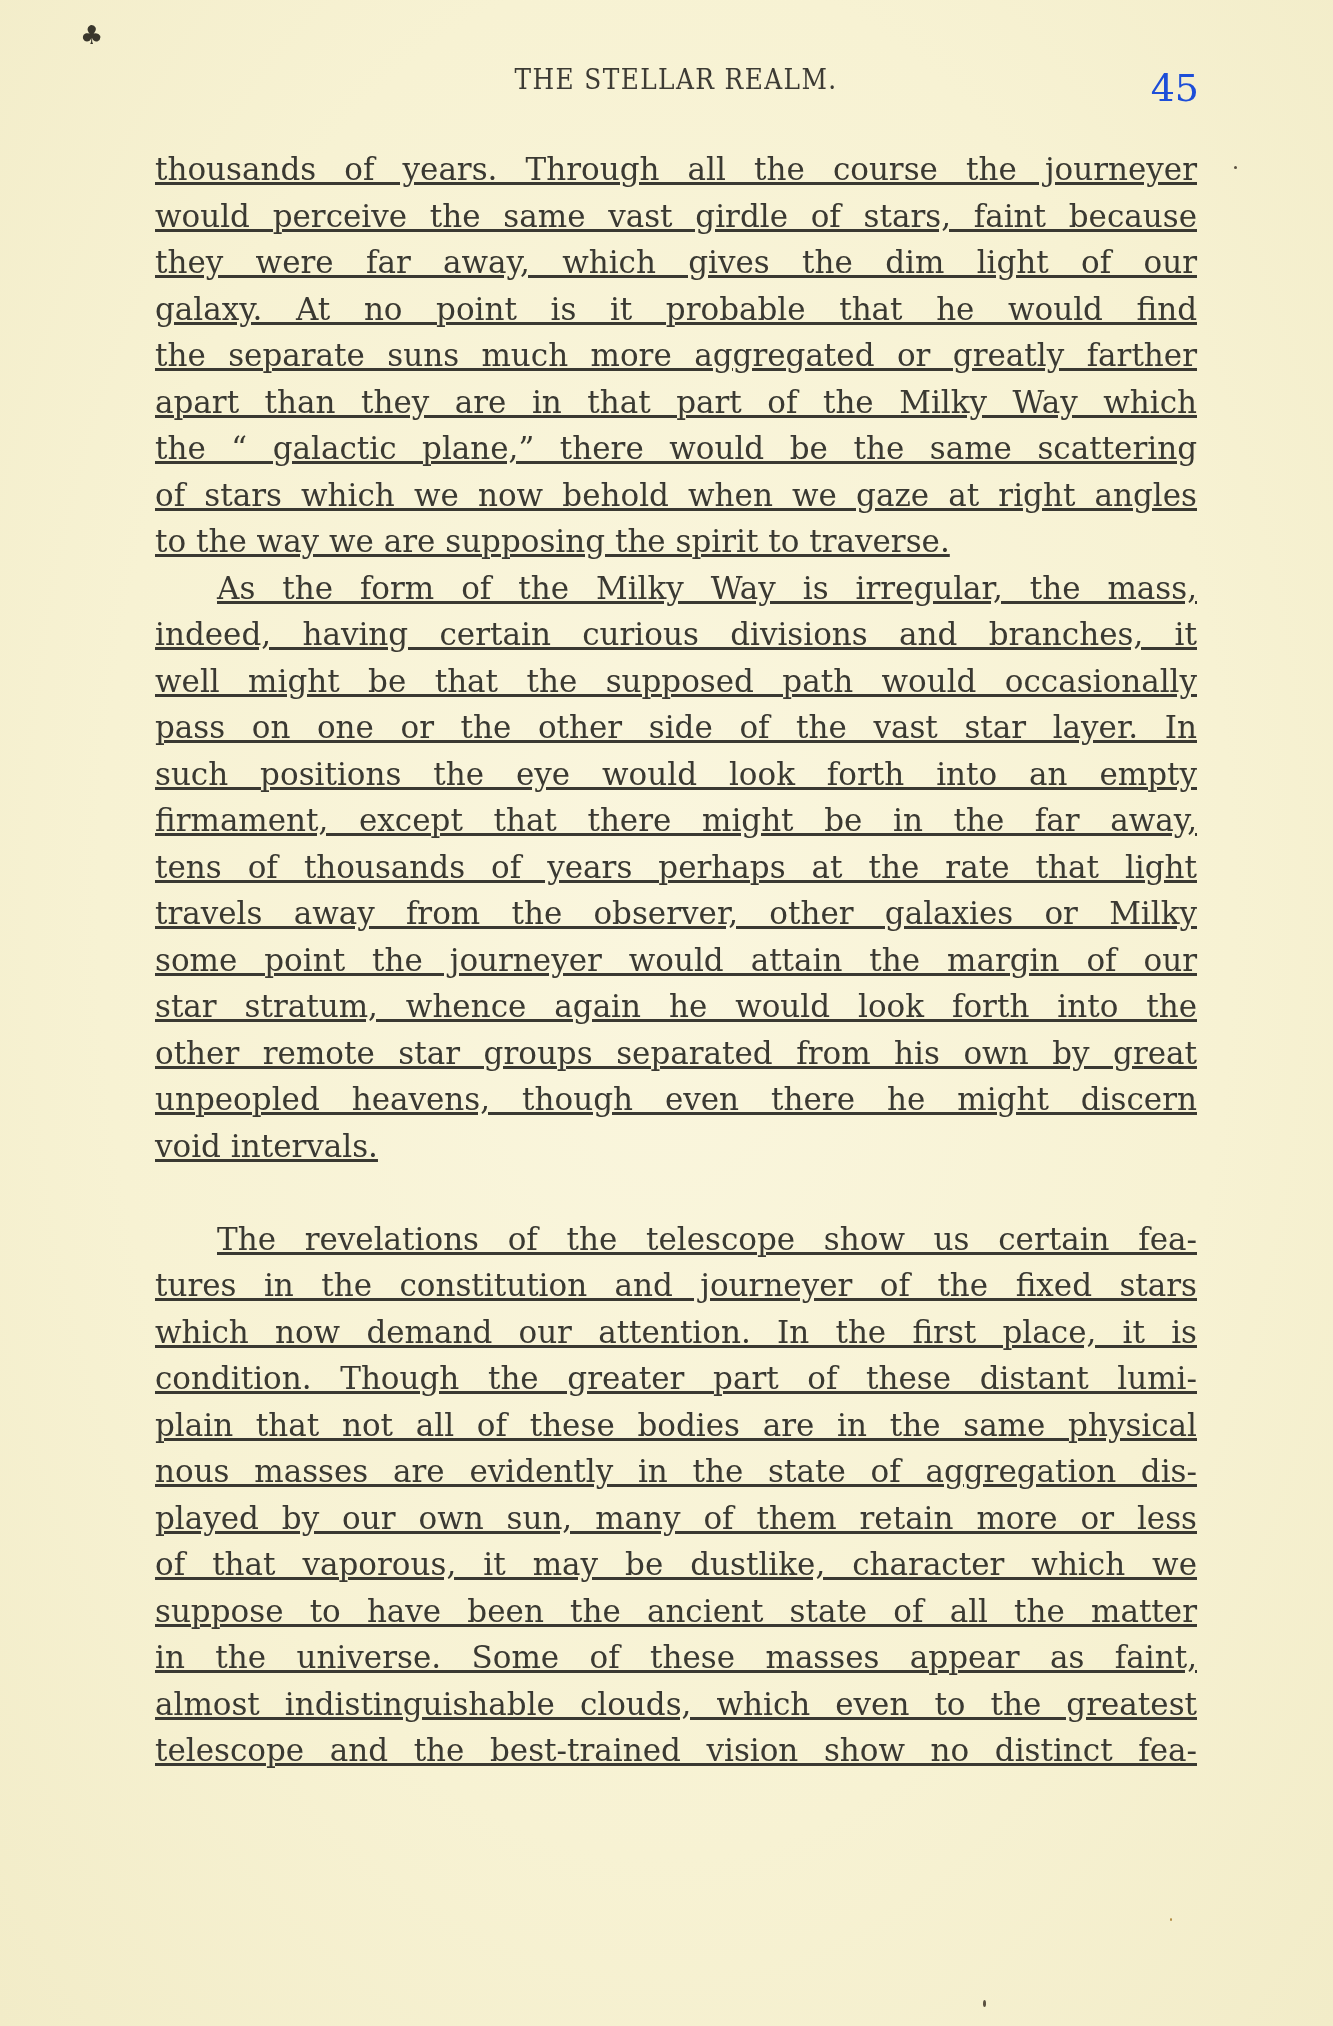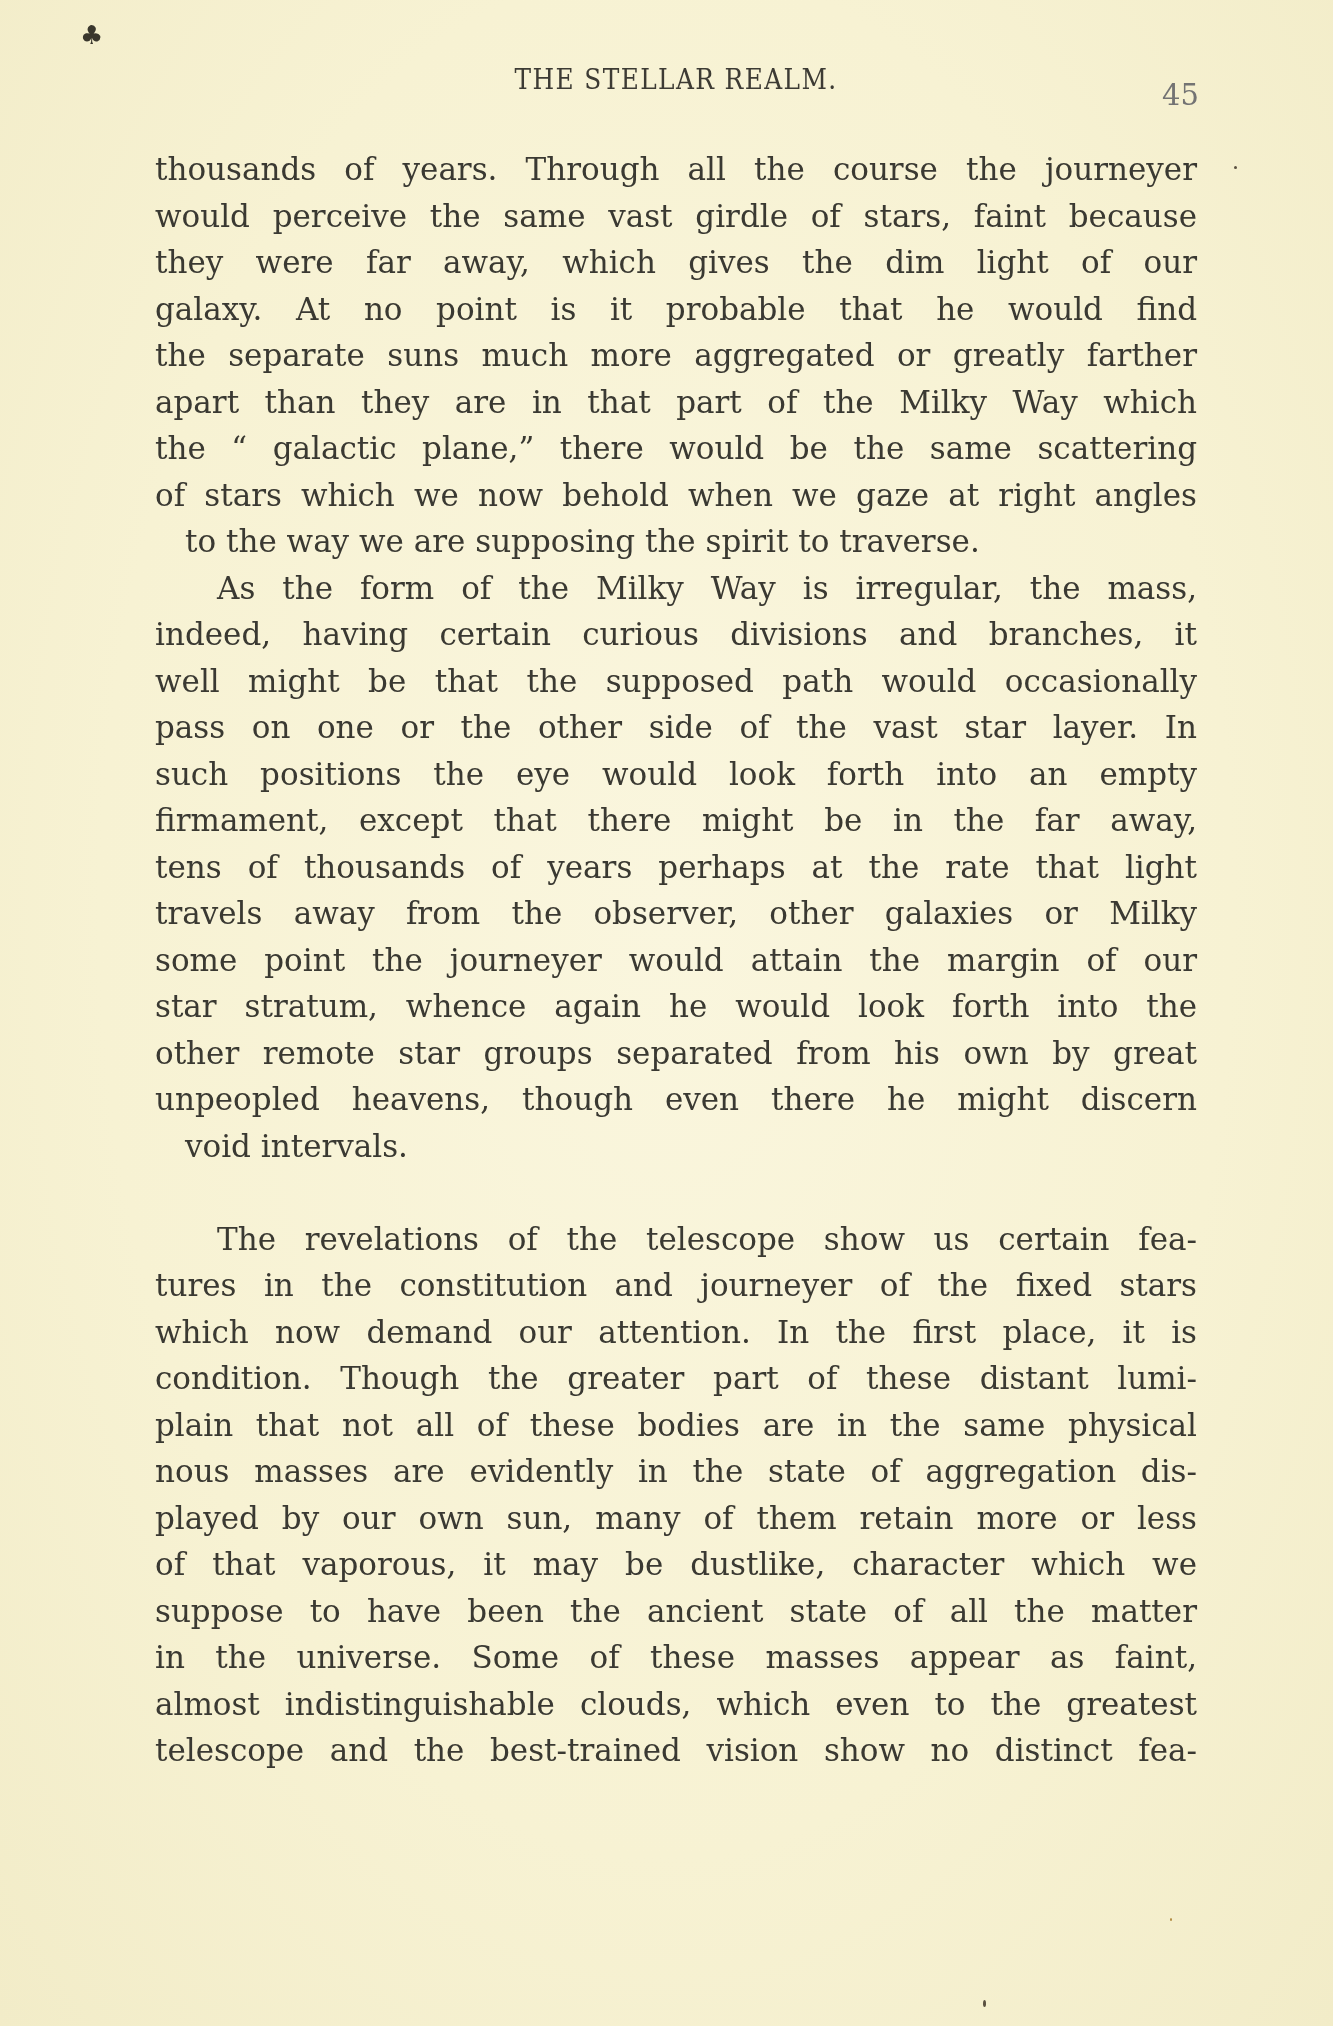--- a/index.html
+++ b/index.html
@@ -44,44 +44,44 @@
     text-align: center;
     top: 0;
     font-size: 27px;
     letter-spacing: 1.5px;
     color: #3d3b34;
     transform: scaleX(0.92);
   }
   .page-number {
     position: absolute;
     right: -2px;
-    top: 14px;
-    font-size: 29px;
-    color: #737373;
+    top: 2px;
+    font-size: 38px;
+    color: #1d4ed8;
   }
   .body-text {
     position: absolute;
     left: 155px;
     top: 146px;
     width: 1042px;
   }
   .line {
     display: block;
     height: 46.5px;
     line-height: 46.5px;
     font-size: 31px;
     white-space: nowrap;
     text-align: justify;
     text-align-last: justify;
     overflow: visible;
     color: #3a3932;
+    text-decoration: underline;
   }
   .line.last {
     text-align-last: left;
-    margin-left: 30px;
   }
   .line.indent {
     padding-left: 62px;
   }
   .gap {
     height: 46.5px;
   }
   .speck {
     position: absolute;
     background: #5a5040;

